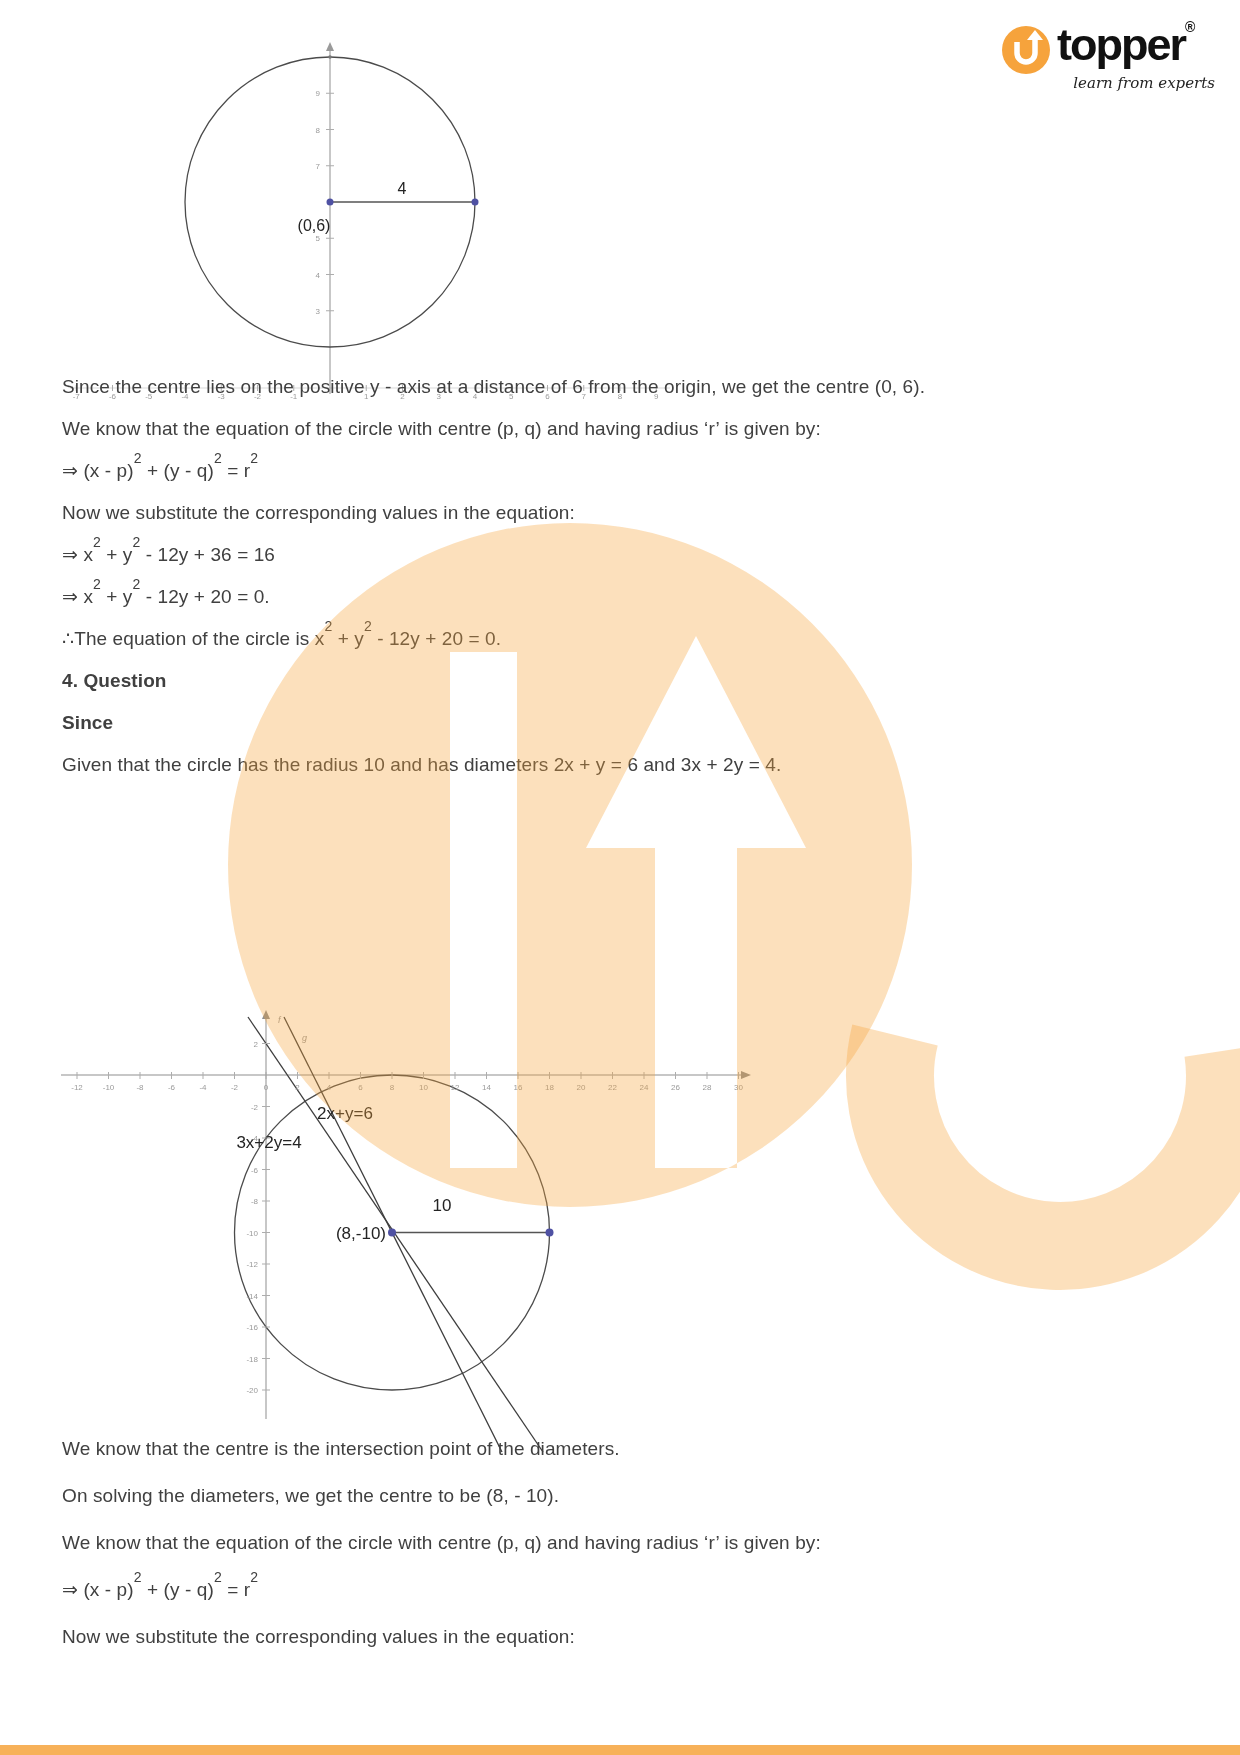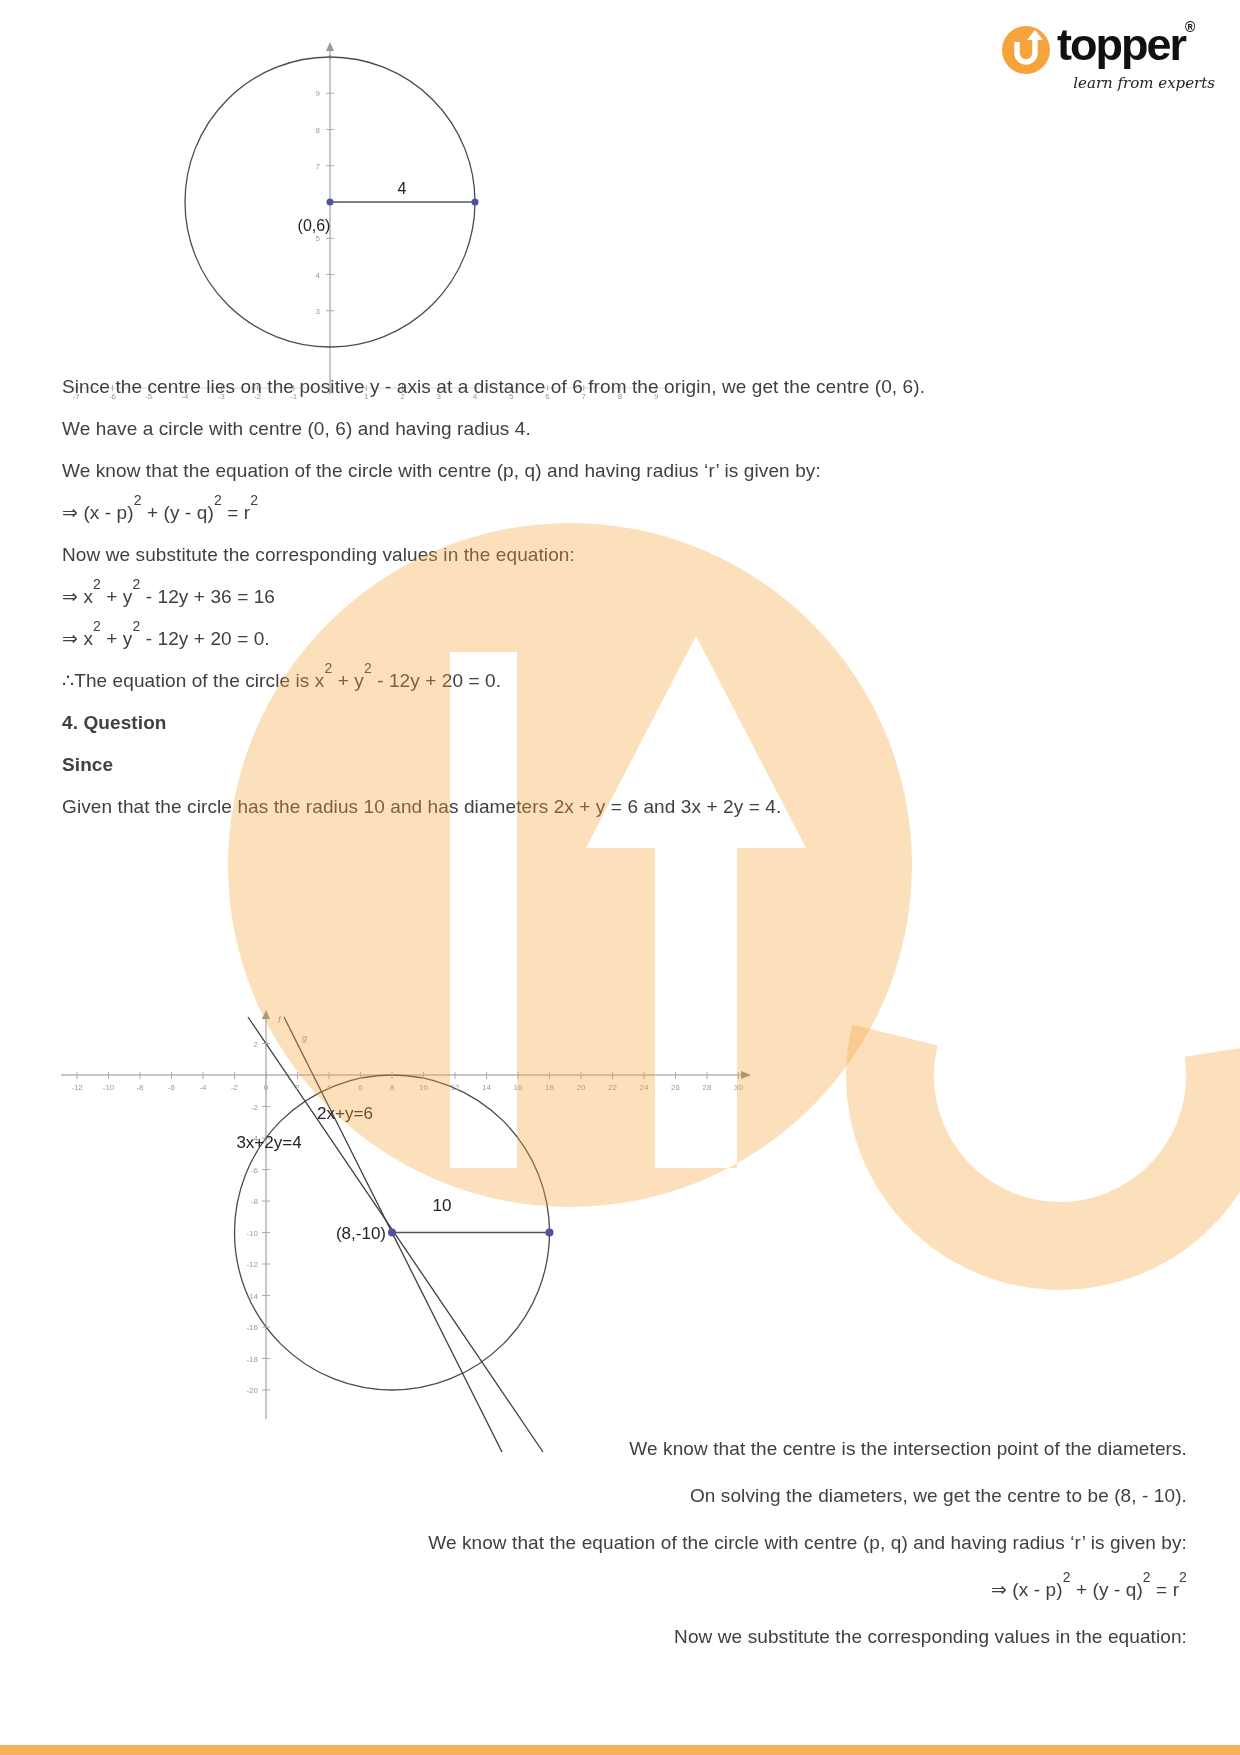--- a/index.html
+++ b/index.html
@@ -17,21 +17,21 @@
     letter-spacing:-2px;color:#111;
   }
   .logo-reg{font-size:14px;font-weight:bold;vertical-align:28px;letter-spacing:0;}
   .logo-tagline{
     position:absolute;right:2px;top:52px;font-family:"DejaVu Serif",serif;
     font-style:italic;font-size:15px;color:#222;white-space:nowrap;
   }
 
   
   #text-block-1{position:absolute;top:376px;left:62px;width:1125px;}
-  #text-block-2{position:absolute;top:1438px;left:62px;width:1125px;text-align:right;}
+  #text-block-2{position:absolute;top:1438px;left:62px;width:1125px;}
   p.para{
     font-size:19px;line-height:22px;margin:0 0 20px 0;color:#404040;
     letter-spacing:0.1px;
   }
   #text-block-2 p.para{margin-bottom:25px;}
   p.para.heading{font-weight:bold;}
   p.para sup{font-size:14px;line-height:0;position:relative;top:-7px;}
 
   
   .fig{position:absolute;}
@@ -125,21 +125,20 @@
         <text x="290" y="199.25" text-anchor="end" class="ticklabel">5</text>
         <line x1="296" y1="232.5" x2="304" y2="232.5" class="tick"></line>
         <text x="290" y="235.5" text-anchor="end" class="ticklabel">4</text>
         <line x1="296" y1="268.75" x2="304" y2="268.75" class="tick"></line>
         <text x="290" y="271.75" text-anchor="end" class="ticklabel">3</text>
       </g>
   </svg>
 
   <div id="text-block-1">
       <p class="para">Since the centre lies on the positive y - axis at a distance of 6 from the origin, we get the centre (0, 6).</p>
-      <p class="para">We have a circle with centre (0, 6) and having radius 4.</p>
       <p class="para">We know that the equation of the circle with centre (p, q) and having radius ‘r’ is given by:</p>
       <p class="para">⇒ (x - p)<sup>2</sup> + (y - q)<sup>2</sup> = r<sup>2</sup></p>
       <p class="para">Now we substitute the corresponding values in the equation:</p>
       <p class="para">⇒ x<sup>2</sup> + y<sup>2</sup> - 12y + 36 = 16</p>
       <p class="para">⇒ x<sup>2</sup> + y<sup>2</sup> - 12y + 20 = 0.</p>
       <p class="para">∴The equation of the circle is x<sup>2</sup> + y<sup>2</sup> - 12y + 20 = 0.</p>
       <p class="para heading">4. Question</p>
       <p class="para heading">Since</p>
       <p class="para">Given that the circle has the radius 10 and has diameters 2x + y = 6 and 3x + 2y = 4.</p>
     </div>

